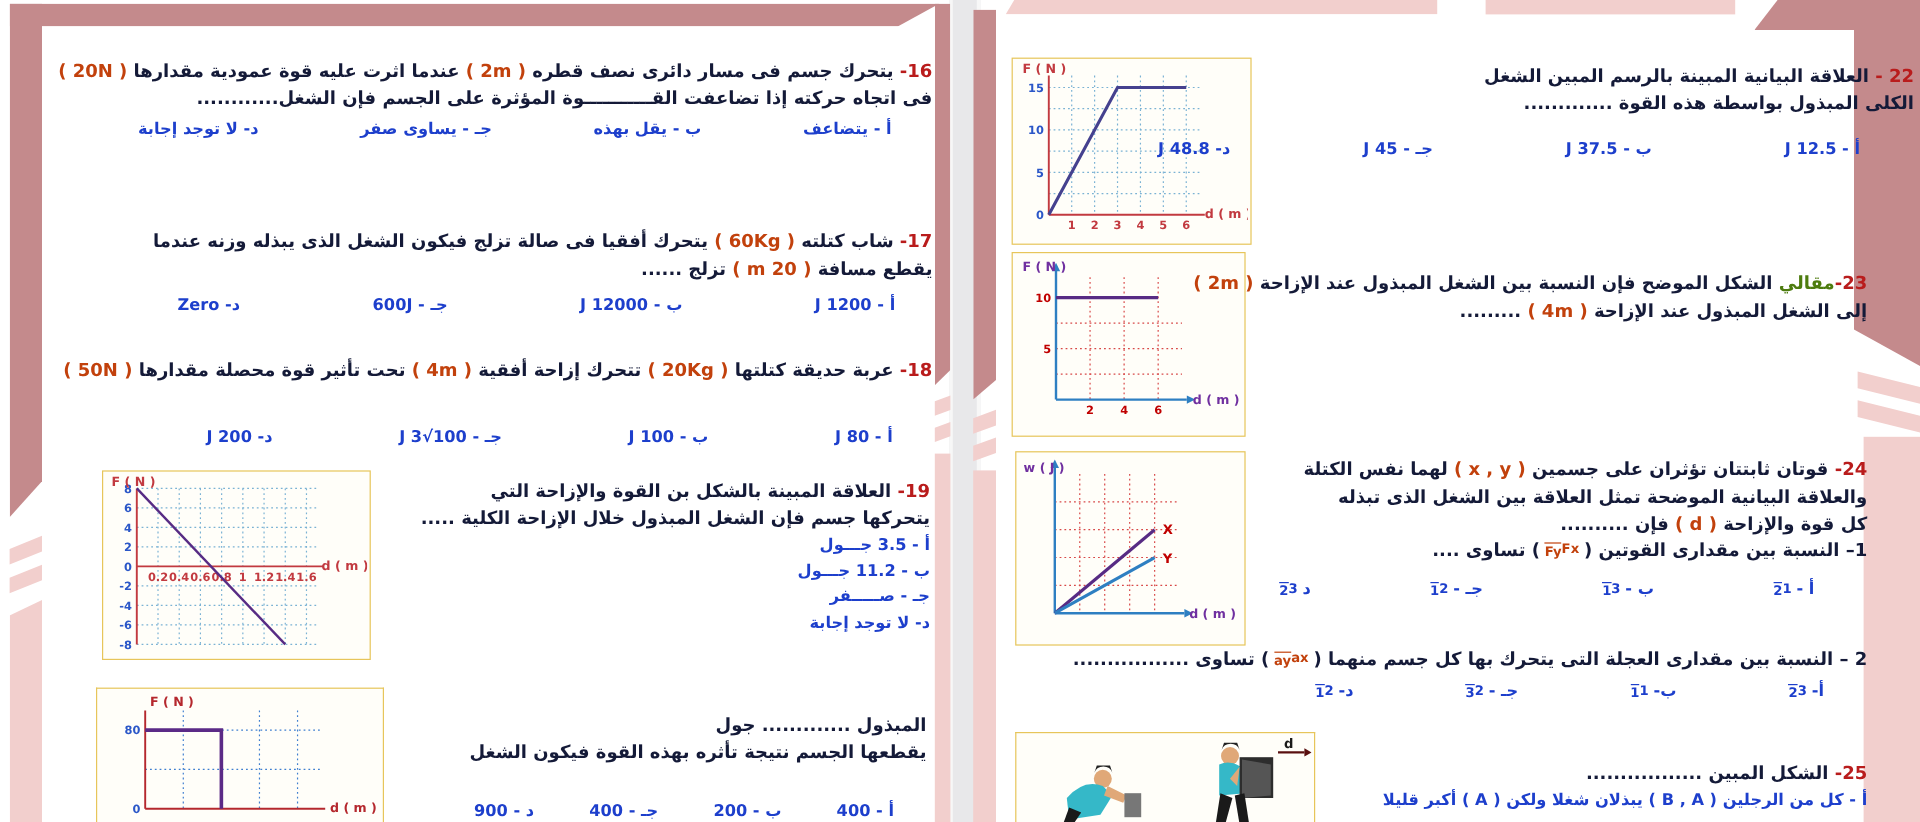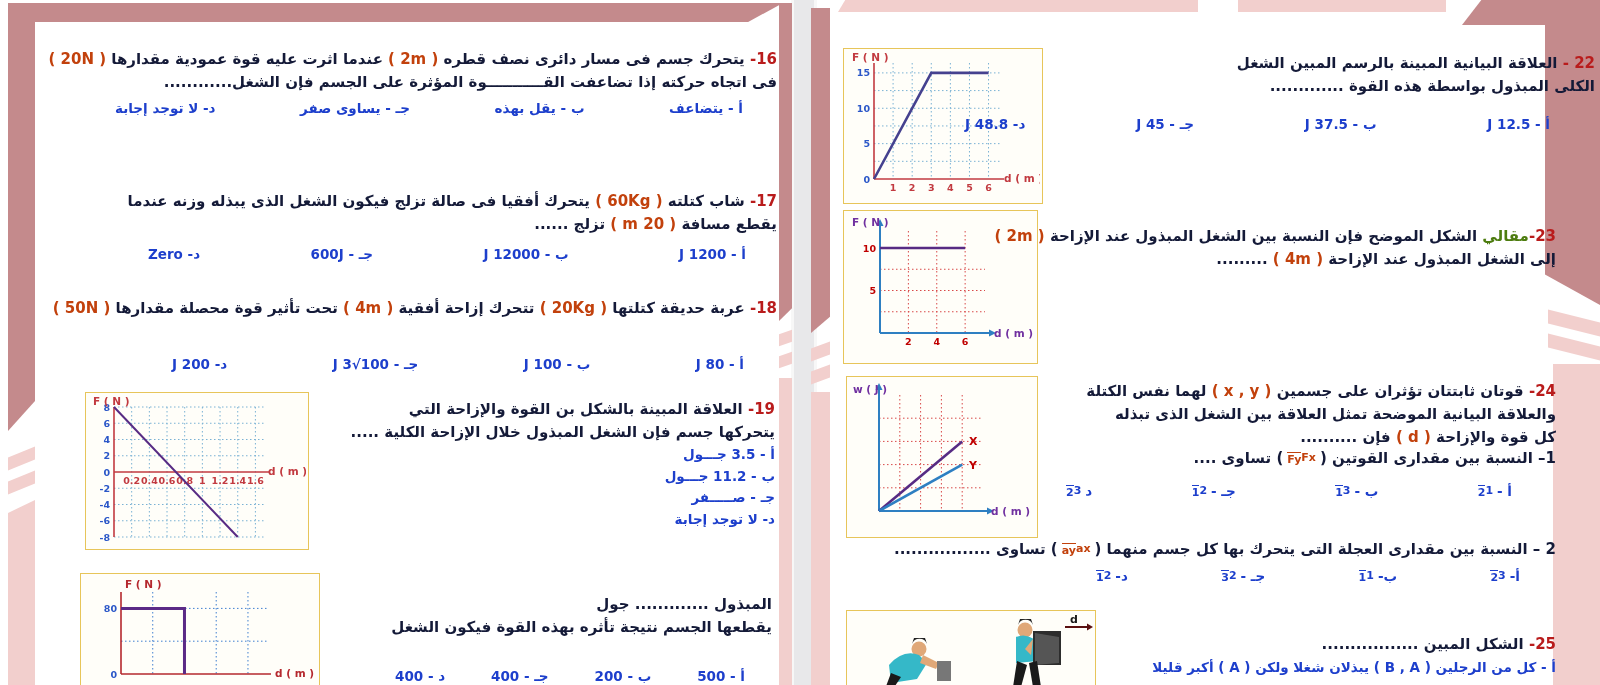--- a/index.html
+++ b/index.html
@@ -155,24 +155,24 @@
         <polyline points="38,32.400000000000006 101.47826086956522,32.400000000000006 101.47826086956522,98" fill="none" stroke="#5b2a87" stroke-width="3"></polyline>
         <text x="42" y="12" fill="#b5282e" font-size="10.5" text-anchor="start" font-weight="bold" font-family="DejaVu Sans,sans-serif">F ( N )</text>
         <text x="192" y="101" fill="#b5282e" font-size="10.5" text-anchor="start" font-weight="bold" font-family="DejaVu Sans,sans-serif">d ( m )</text>
       </svg>
   </div>
   <div class="q" style="top:593px;left:390px;width:382px">
     <div class="ln qtext clr">المبذول ............. جول</div>
     <div class="ln qtext clr">يقطعها الجسم نتيجة تأثره بهذه القوة فيكون الشغل</div>
   </div>
   <div class="opts" style="top:668px;left:395px;width:350px">
-    <span class="qopt">أ - 500</span>
+    <span class="qopt">أ - 400</span>
     <span class="qopt">ب - 200</span>
     <span class="qopt">جـ - 400</span>
-    <span class="qopt">د - 400</span>
+    <span class="qopt">د - 900</span>
   </div>
 
   <div class="chartbox" style="left:843px;top:48px;width:194px;height:150px">
     <svg width="194" height="150" viewBox="0 0 194 150">
         <line x1="47.09090909090909" y1="12" x2="47.09090909090909" y2="128" stroke="#7ab2d4" stroke-width="1" stroke-dasharray="1.5,2.5"></line>
         <line x1="66.18181818181819" y1="12" x2="66.18181818181819" y2="128" stroke="#7ab2d4" stroke-width="1" stroke-dasharray="1.5,2.5"></line>
         <line x1="85.27272727272728" y1="12" x2="85.27272727272728" y2="128" stroke="#7ab2d4" stroke-width="1" stroke-dasharray="1.5,2.5"></line>
         <line x1="104.36363636363636" y1="12" x2="104.36363636363636" y2="128" stroke="#7ab2d4" stroke-width="1" stroke-dasharray="1.5,2.5"></line>
         <line x1="123.45454545454545" y1="12" x2="123.45454545454545" y2="128" stroke="#7ab2d4" stroke-width="1" stroke-dasharray="1.5,2.5"></line>
         <line x1="142.54545454545456" y1="12" x2="142.54545454545456" y2="128" stroke="#7ab2d4" stroke-width="1" stroke-dasharray="1.5,2.5"></line>

